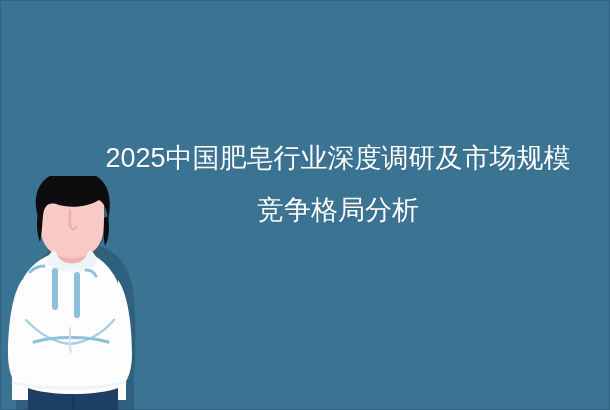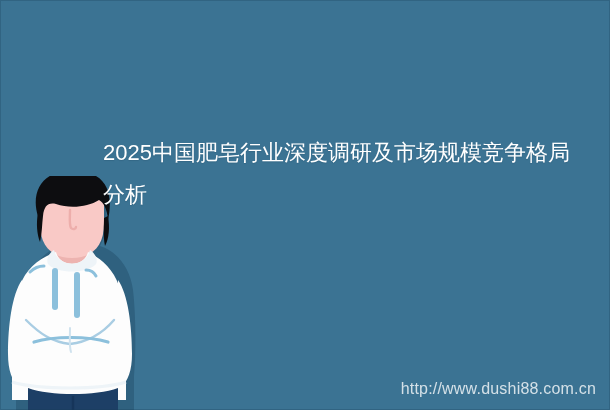--- a/index.html
+++ b/index.html
@@ -14,25 +14,26 @@
   
   #edge{
     position:absolute;inset:0;pointer-events:none;
     box-shadow:inset 0 0 0 1px rgba(25,60,85,.28);
   }
 
   
   #title{
     position:absolute;left:103px;top:132px;width:470px;
     color:#ffffff;
-    font-size:22px;line-height:42px;
+    font-size:27px;line-height:52px;
     letter-spacing:0px;
     font-weight:400;
     white-space:pre-wrap;
     text-shadow:0 1px 1px rgba(20,55,80,.18);
+    text-align:center;
   }
 
   
   #watermark{
     position:absolute;right:14px;bottom:12px;
     color:rgba(255,255,255,.78);
     font-size:16px;letter-spacing:.2px;
     font-family:"Liberation Sans","DejaVu Sans",sans-serif;
   }
 
@@ -96,16 +97,15 @@
 
       <path d="M12 206 C40 214 100 214 126 206" fill="none" stroke="#eef4f8" stroke-width="3"></path>
 
       <path d="M28 212 C50 220 96 220 118 212 L118 234 L28 234 Z" fill="#1d3f66"></path>
       <path d="M73 220 L73 234" fill="none" stroke="#16355a" stroke-width="2.4"></path>
     </svg>
   </div>
 
   <div id="title" style="color: rgb(255, 255, 255);">2025中国肥皂行业深度调研及市场规模竞争格局分析</div>
 
-  <div id="watermark">http://www.dushi88.com.cn</div>
 
   <div id="edge"></div>
 </div>
 
 </body></html>

